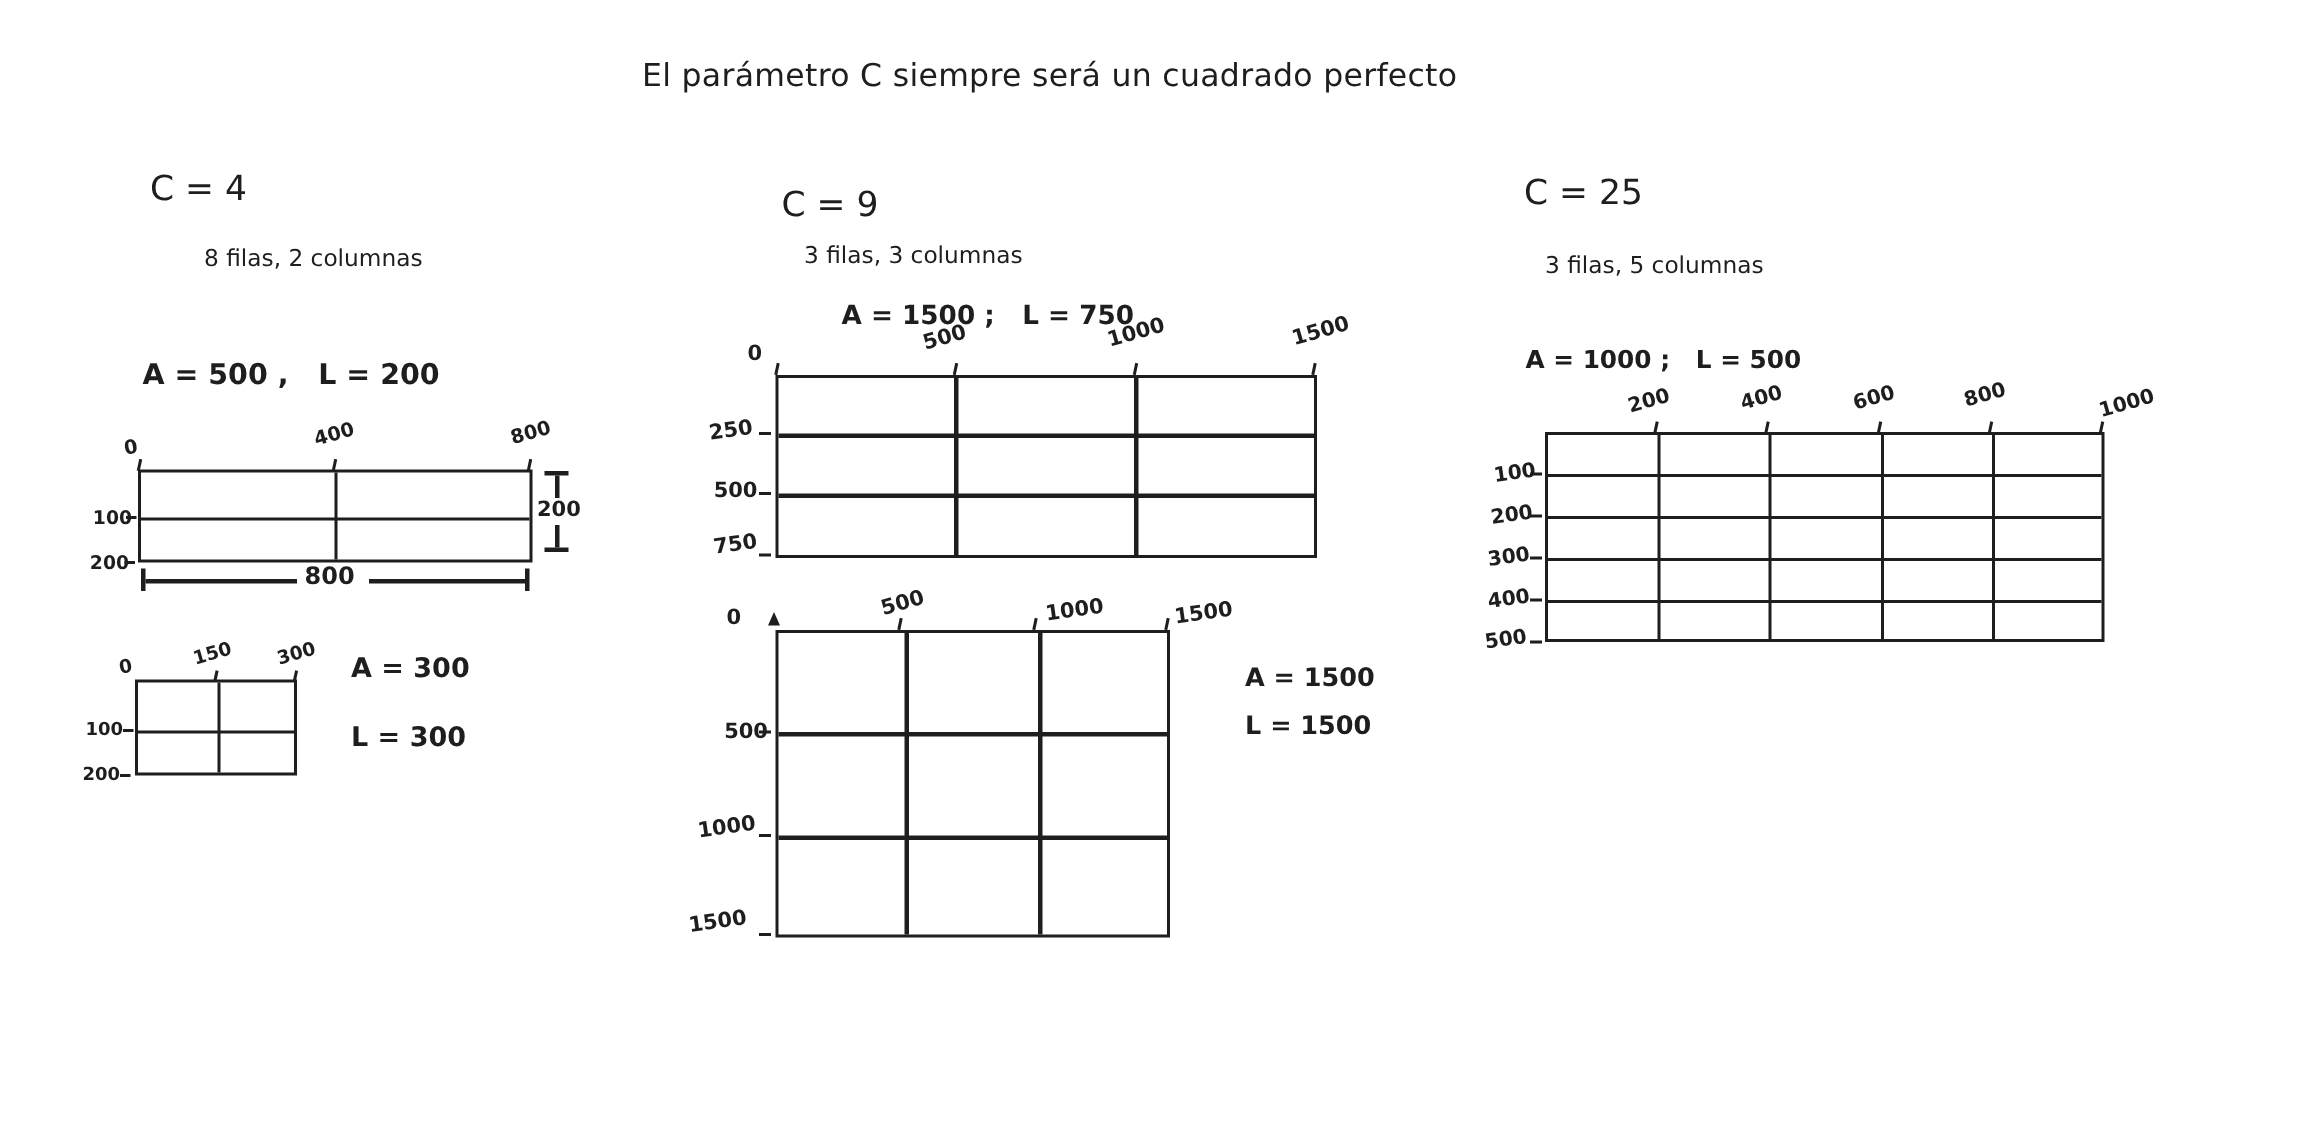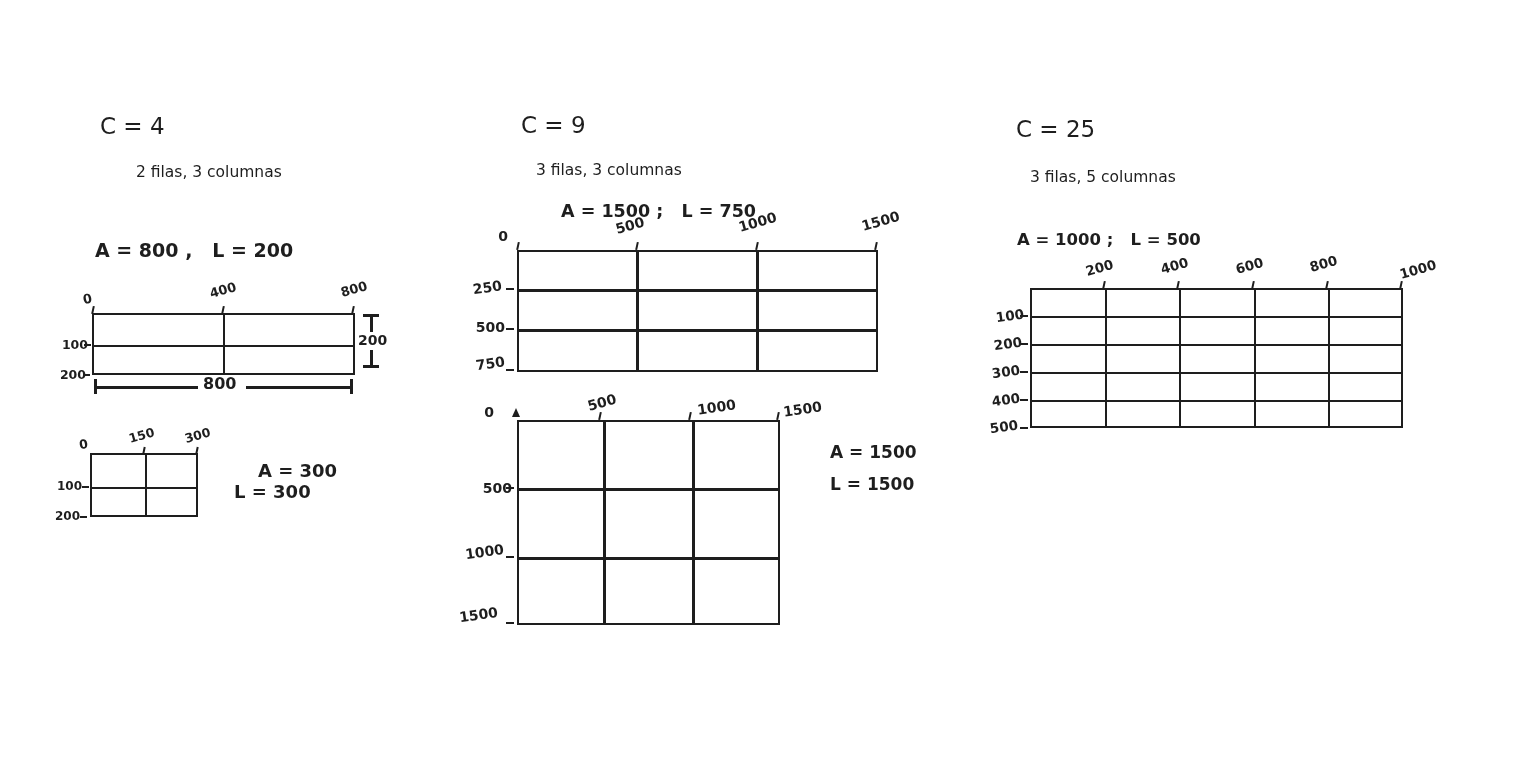--- a/index.html
+++ b/index.html
@@ -30,24 +30,25 @@
   .arrowup{ position:absolute; width:0; height:0;
             border-left:4px solid transparent; border-right:4px solid transparent;
             border-bottom:9px solid var(--ink); }
   .footer{ font-size:21.5px; line-height:30px; letter-spacing:.2px; }
 </style>
 </head>
 <body>
 
 <div class="canvas">
 
+  <div class="abs txt title" style="left:428px; top:38px;">El parámetro C siempre será un cuadrado perfecto</div>
 
   <div class="abs txt heading" style="left:100px; top:113px;">C = 4</div>
-  <div class="abs txt sub" style="left:136px; top:163px;">2 filas, 3 columnas</div>
-  <div class="abs txt params" style="left:95px; top:239px; font-size:19px;">A = 800 ,   L = 200</div>
+  <div class="abs txt sub" style="left:136px; top:163px;">8 filas, 2 columnas</div>
+  <div class="abs txt params" style="left:95px; top:239px; font-size:19px;">A = 500 ,   L = 200</div>
 
   <div class="grid" style="left:92px; top:313px; width:263px; height:62px;">
     <div class="vline" style="left:129px;"></div>
     <div class="hline" style="top:30px;"></div>
   </div>
   <div class="abs lbl right" style="left:76px; top:292px; width:16px; transform:rotate(-10deg);">0</div>
   <div class="abs lbl rot" style="left:212px; top:286px;">400</div>
   <div class="abs lbl rot" style="left:343px; top:285px;">800</div>
   <div class="tickv" style="left:92px; top:306px;"></div>
   <div class="tickv" style="left:222px; top:306px;"></div>
@@ -75,24 +76,24 @@
   </div>
   <div class="abs lbl right" style="left:74px; top:437px; width:14px; font-size:12.5px; transform:rotate(-10deg);">0</div>
   <div class="abs lbl rot" style="left:131px; top:431px; font-size:12.5px;">150</div>
   <div class="abs lbl rot" style="left:187px; top:431px; font-size:12.5px;">300</div>
   <div class="tickv" style="left:143px; top:447px; height:7px;"></div>
   <div class="tickv" style="left:196px; top:447px; height:7px;"></div>
   <div class="abs lbl right" style="left:50px; top:479px; width:32px; font-size:12px;">100</div>
   <div class="dash" style="left:82px; top:486px; width:7px;"></div>
   <div class="abs lbl right" style="left:48px; top:509px; width:32px; font-size:12px;">200</div>
   <div class="dash" style="left:80px; top:516px; width:7px;"></div>
-  <div class="abs txt params" style="left:234px; top:460px;margin-left:24px;">A = 300</div>
+  <div class="abs txt params" style="left:234px; top:435px;">A = 300</div>
   <div class="abs txt params" style="left:234px; top:481px;">L = 300</div>
 
-  <div class="abs txt heading" style="left:521px; top:112px;">C = 9</div>
+  <div class="abs txt heading" style="left:521px; top:124px;">C = 9</div>
   <div class="abs txt sub" style="left:536px; top:161px;">3 filas, 3 columnas</div>
   <div class="abs txt params" style="left:561px; top:201px; font-size:17.5px;">A = 1500 ;   L = 750</div>
 
   <div class="grid gridB" style="left:517px; top:250px; width:361px; height:122px;">
     <div class="vline thick" style="left:117px;"></div>
     <div class="vline thick" style="left:237px;"></div>
     <div class="hline thickh" style="top:37px;"></div>
     <div class="hline thickh" style="top:77px;"></div>
   </div>
   <div class="abs lbl lblB right" style="left:492px; top:228px; width:16px;">0</div>

